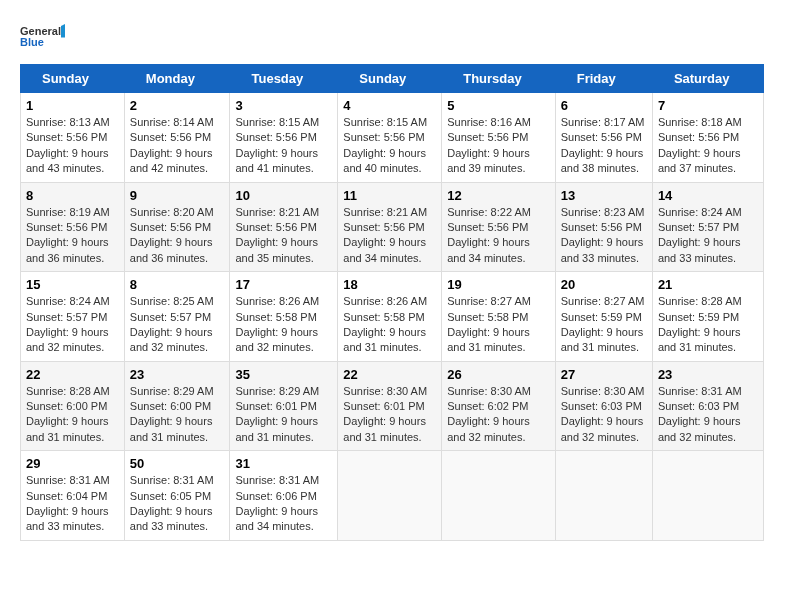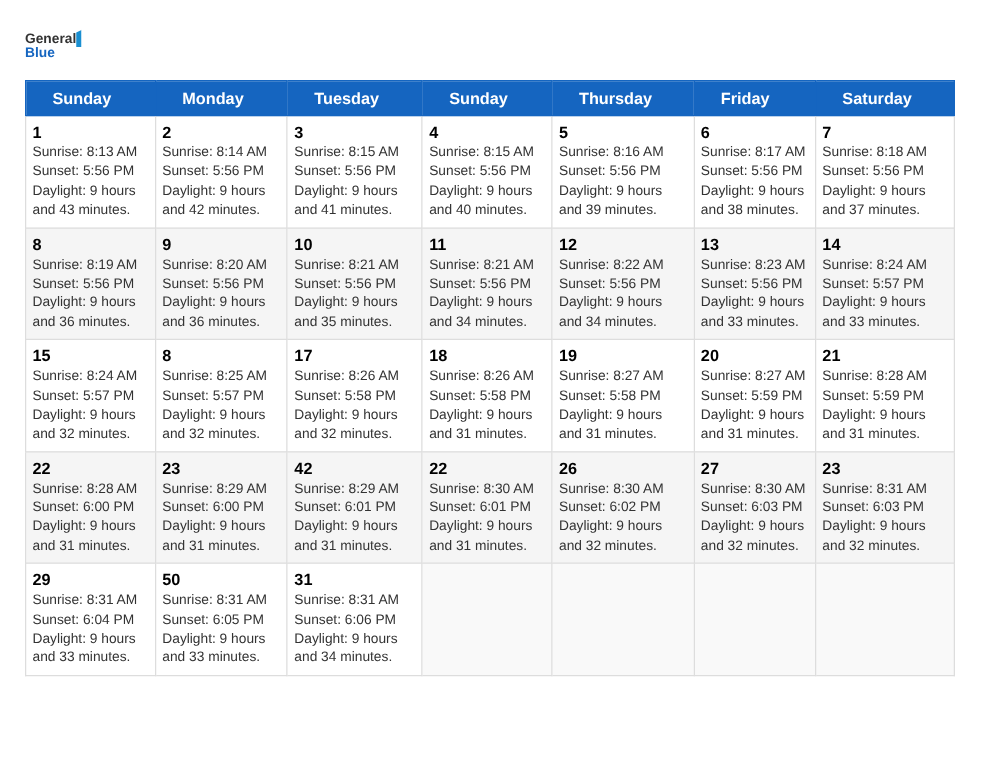--- a/index.html
+++ b/index.html
@@ -209,21 +209,21 @@
         <tr>
           <td>
         <span class="day-number">22</span>
         <span class="day-info">Sunrise: 8:28 AM<br>Sunset: 6:00 PM<br>Daylight: 9 hours and 31 minutes.</span>
       </td>
           <td>
         <span class="day-number">23</span>
         <span class="day-info">Sunrise: 8:29 AM<br>Sunset: 6:00 PM<br>Daylight: 9 hours and 31 minutes.</span>
       </td>
           <td>
-        <span class="day-number">42</span>
+        <span class="day-number">35</span>
         <span class="day-info">Sunrise: 8:29 AM<br>Sunset: 6:01 PM<br>Daylight: 9 hours and 31 minutes.</span>
       </td>
           <td>
         <span class="day-number">22</span>
         <span class="day-info">Sunrise: 8:30 AM<br>Sunset: 6:01 PM<br>Daylight: 9 hours and 31 minutes.</span>
       </td>
           <td>
         <span class="day-number">26</span>
         <span class="day-info">Sunrise: 8:30 AM<br>Sunset: 6:02 PM<br>Daylight: 9 hours and 32 minutes.</span>
       </td>

